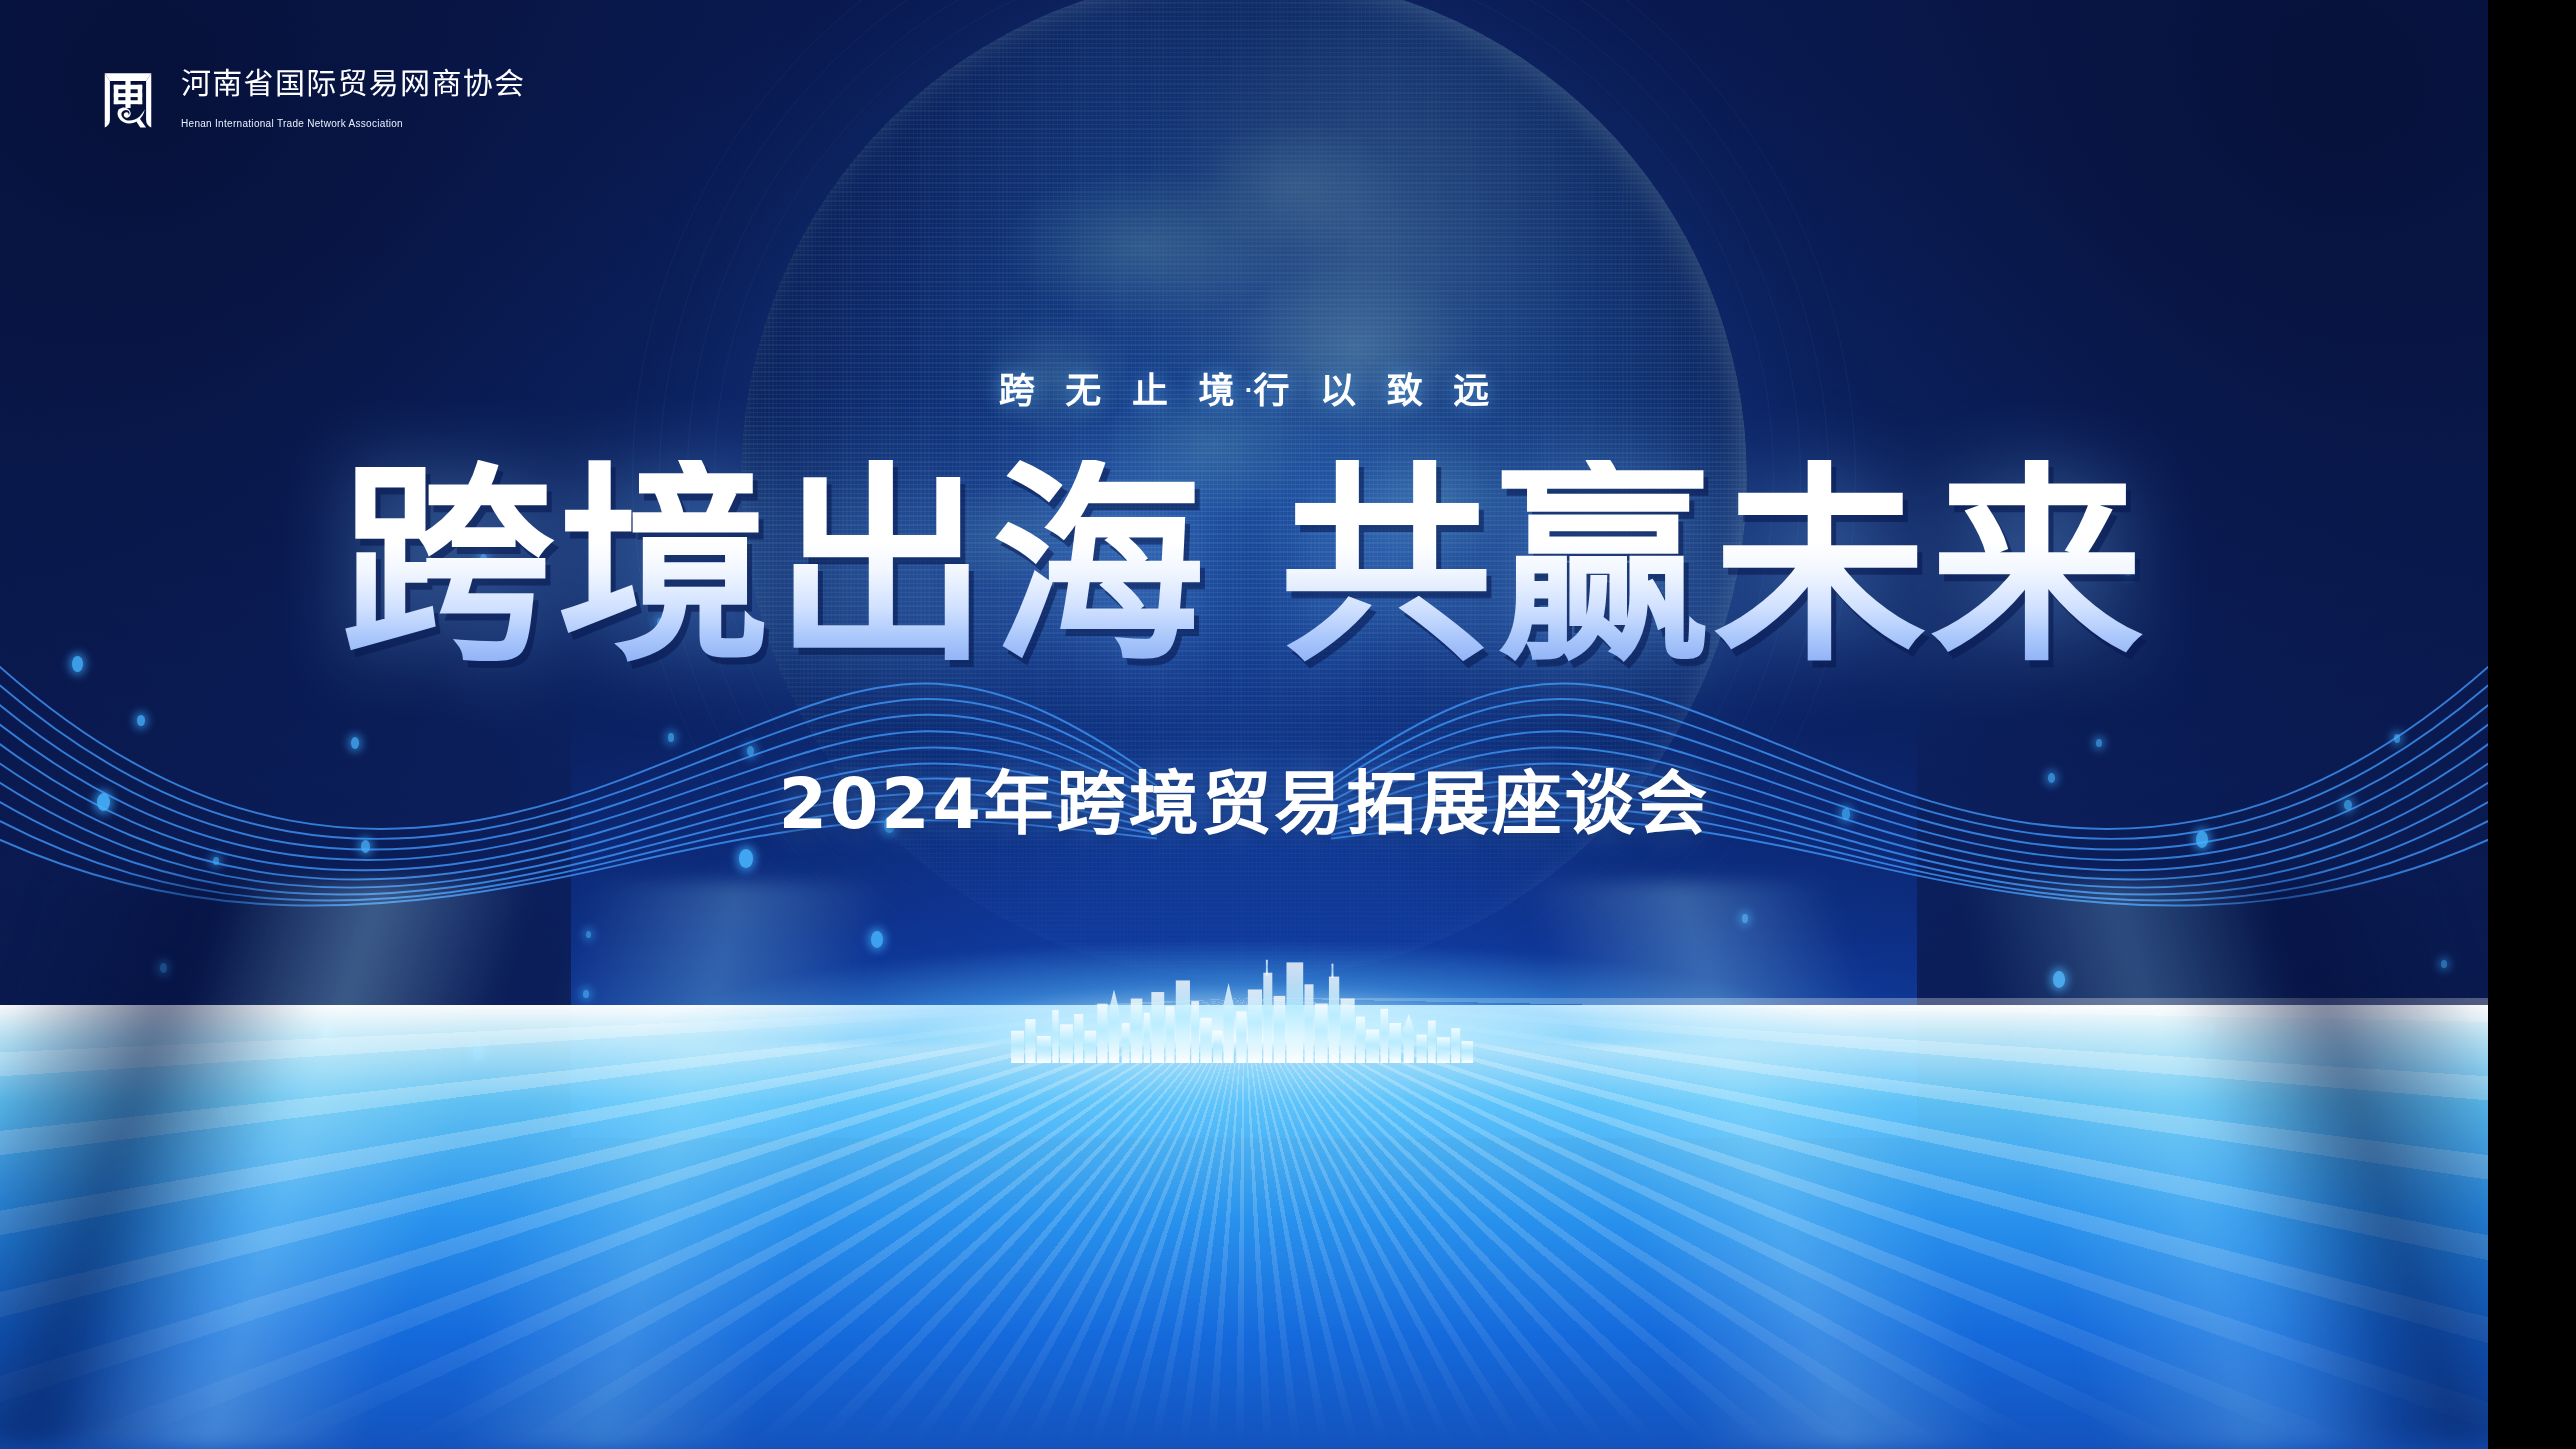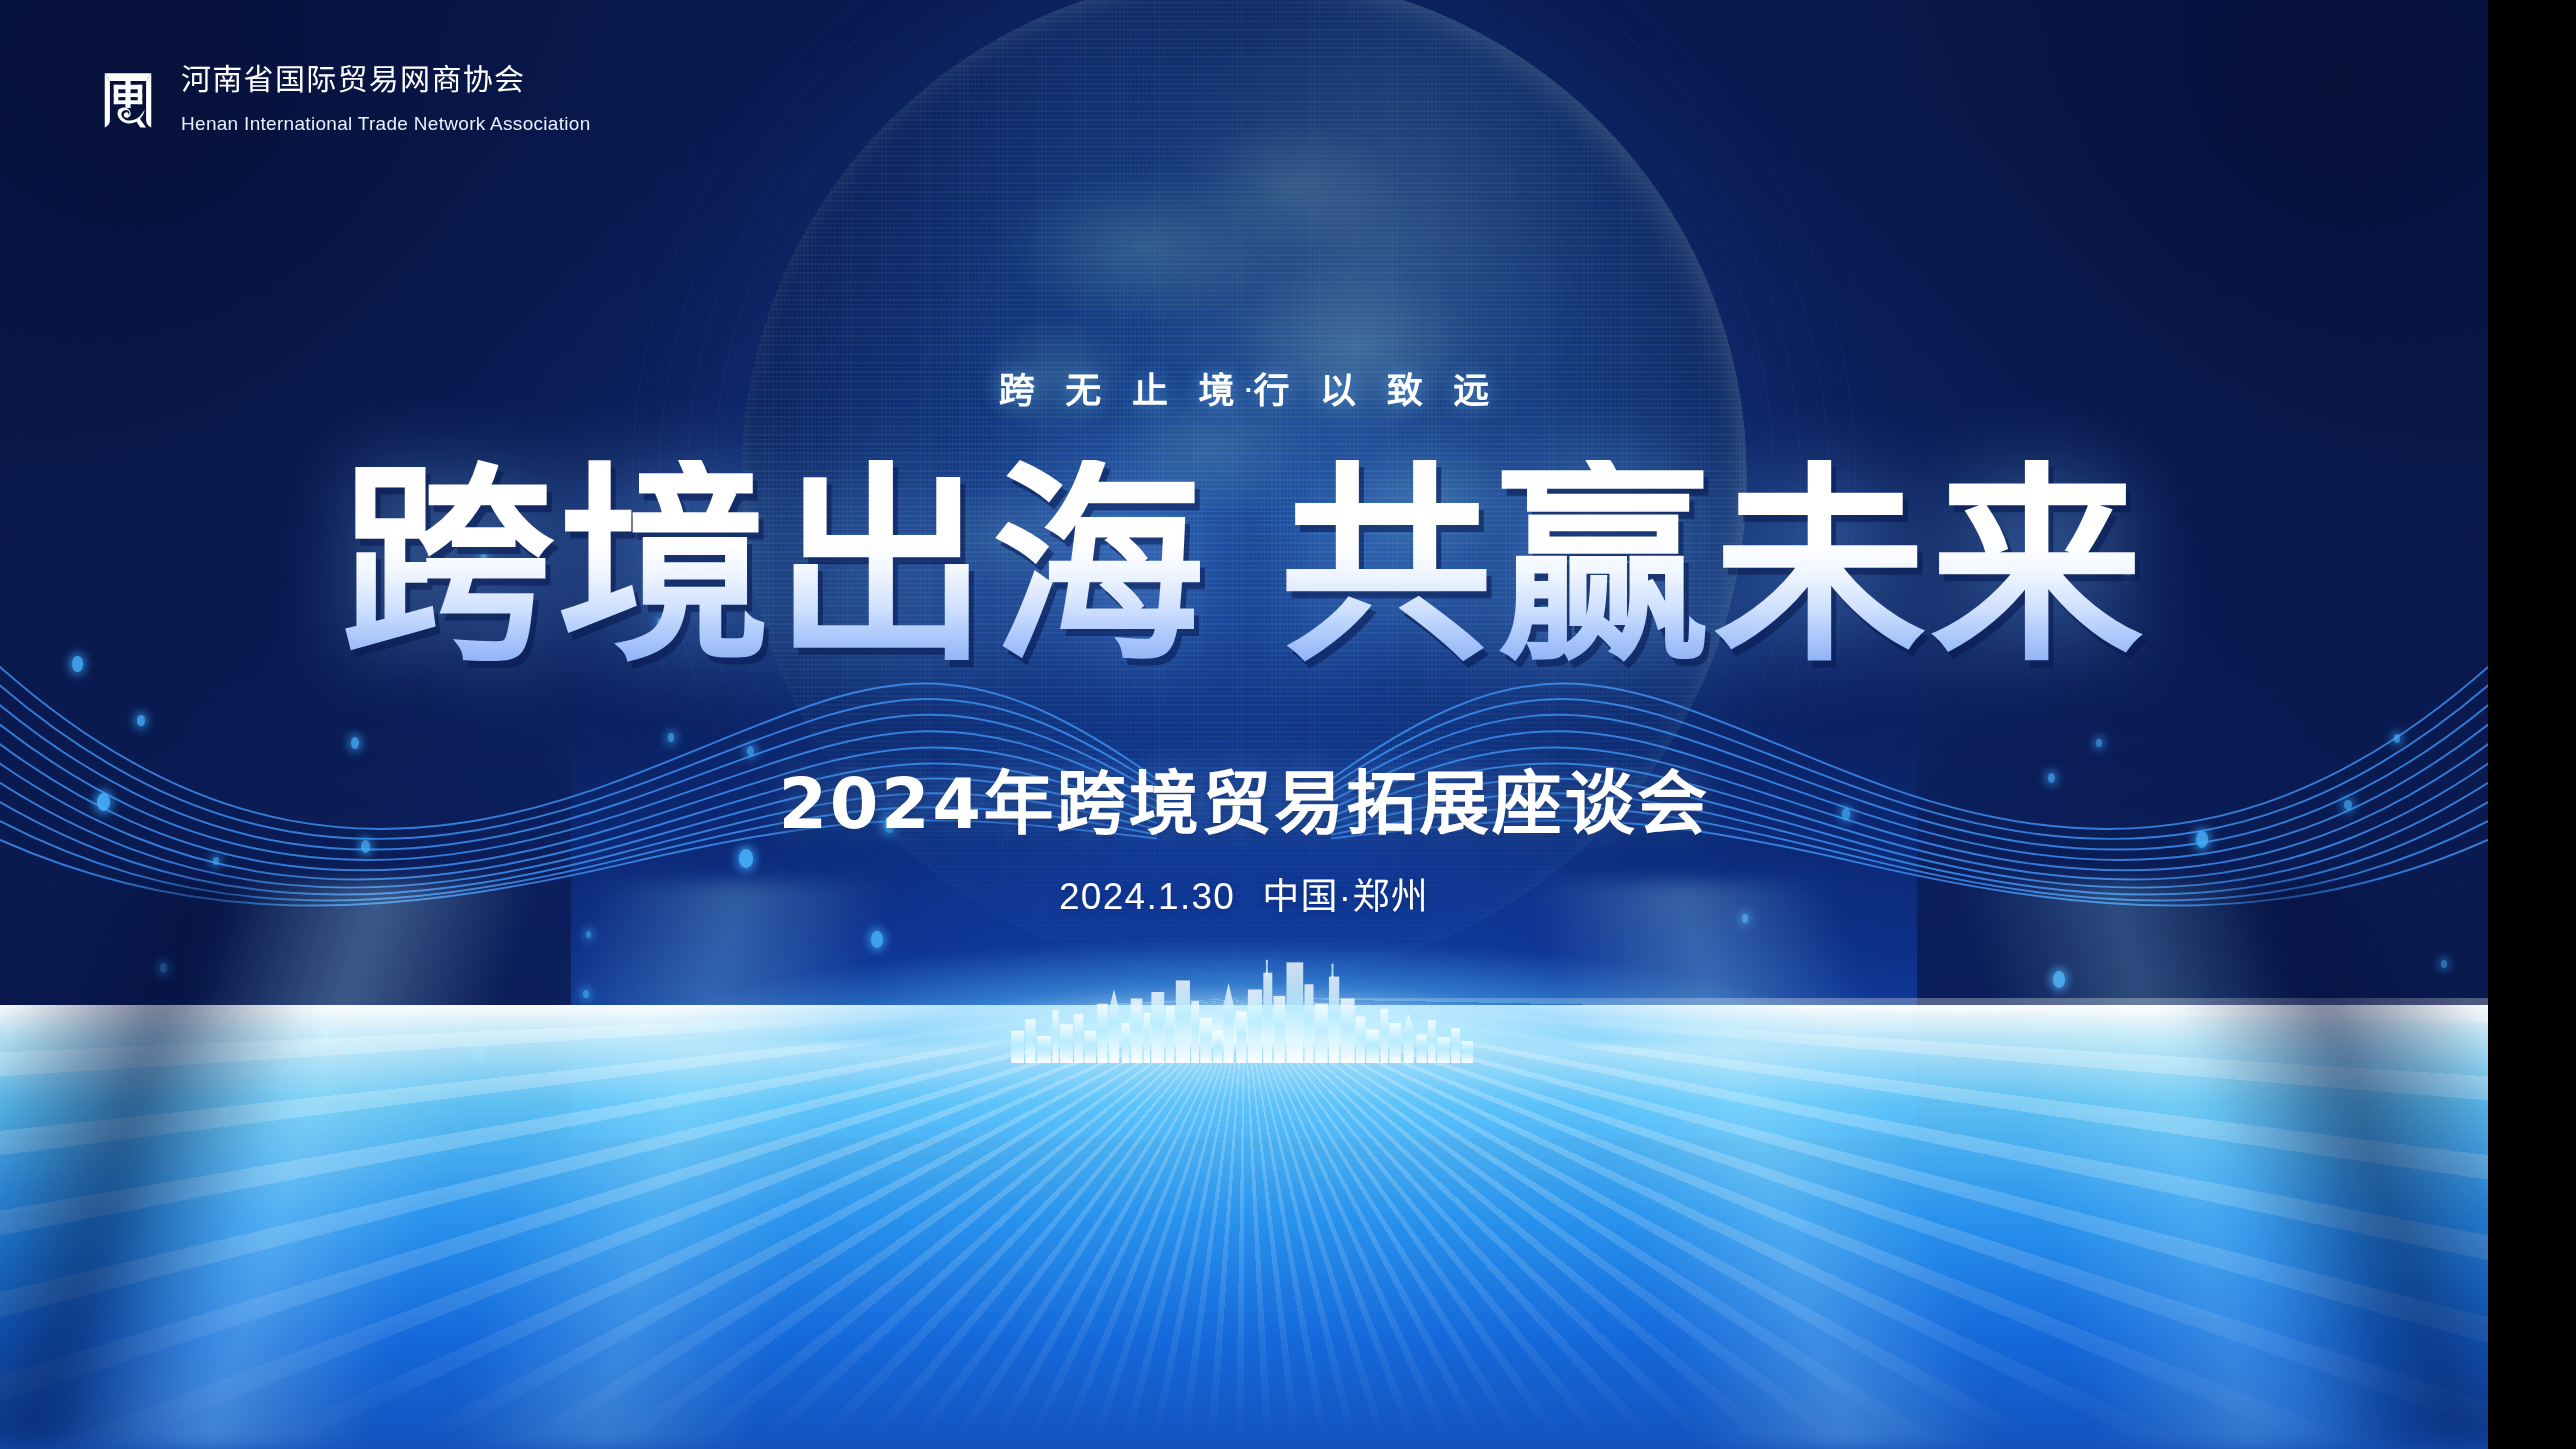--- a/index.html
+++ b/index.html
@@ -157,21 +157,21 @@
     display:flex;align-items:center;gap:22px;
   }
   .logo-mark{width:62px;height:70px;flex:none;}
   .logo-mark svg{display:block;width:100%;height:100%;}
   .logo-text{display:flex;flex-direction:column;gap:3.9px;}
   .logo-cn{
     font-size:30px;font-weight:400;color:#ffffff;letter-spacing:1.3px;line-height:1;
     white-space:nowrap;
   }
   .logo-en{
-    font-size:19px;font-weight:400;color:#e9f1ff;letter-spacing:0.3px;line-height:1;
+    font-size:10px;font-weight:400;color:#e9f1ff;letter-spacing:0.3px;line-height:1;
     white-space:nowrap;
     margin-top:16px;
   }
 
   
   .tagline{
     position:absolute;left:0;right:0;top:361px;text-align:center;
     font-size:36px;color:#ffffff;letter-spacing:10.3px;
     text-indent:10.3px;font-weight:700;
     text-shadow:0 0 16.7px rgba(110,190,255,.55);
@@ -389,19 +389,16 @@
     <div class="tagline">
       <span>跨 无 止 境</span><span class="sep">·</span><span>行 以 致 远</span>
     </div>
 
     <div class="headline">
       <span>跨境出海</span><span class="gap"></span><span>共赢未来</span>
     </div>
 
     <div class="subtitle">2024年跨境贸易拓展座谈会</div>
 
-    <div class="meta">
-      <span>2024.1.30</span><span class="sp"></span><span>中国·郑州</span>
-    </div>
 
   </div>
 </div>
 
 
 </body></html>

